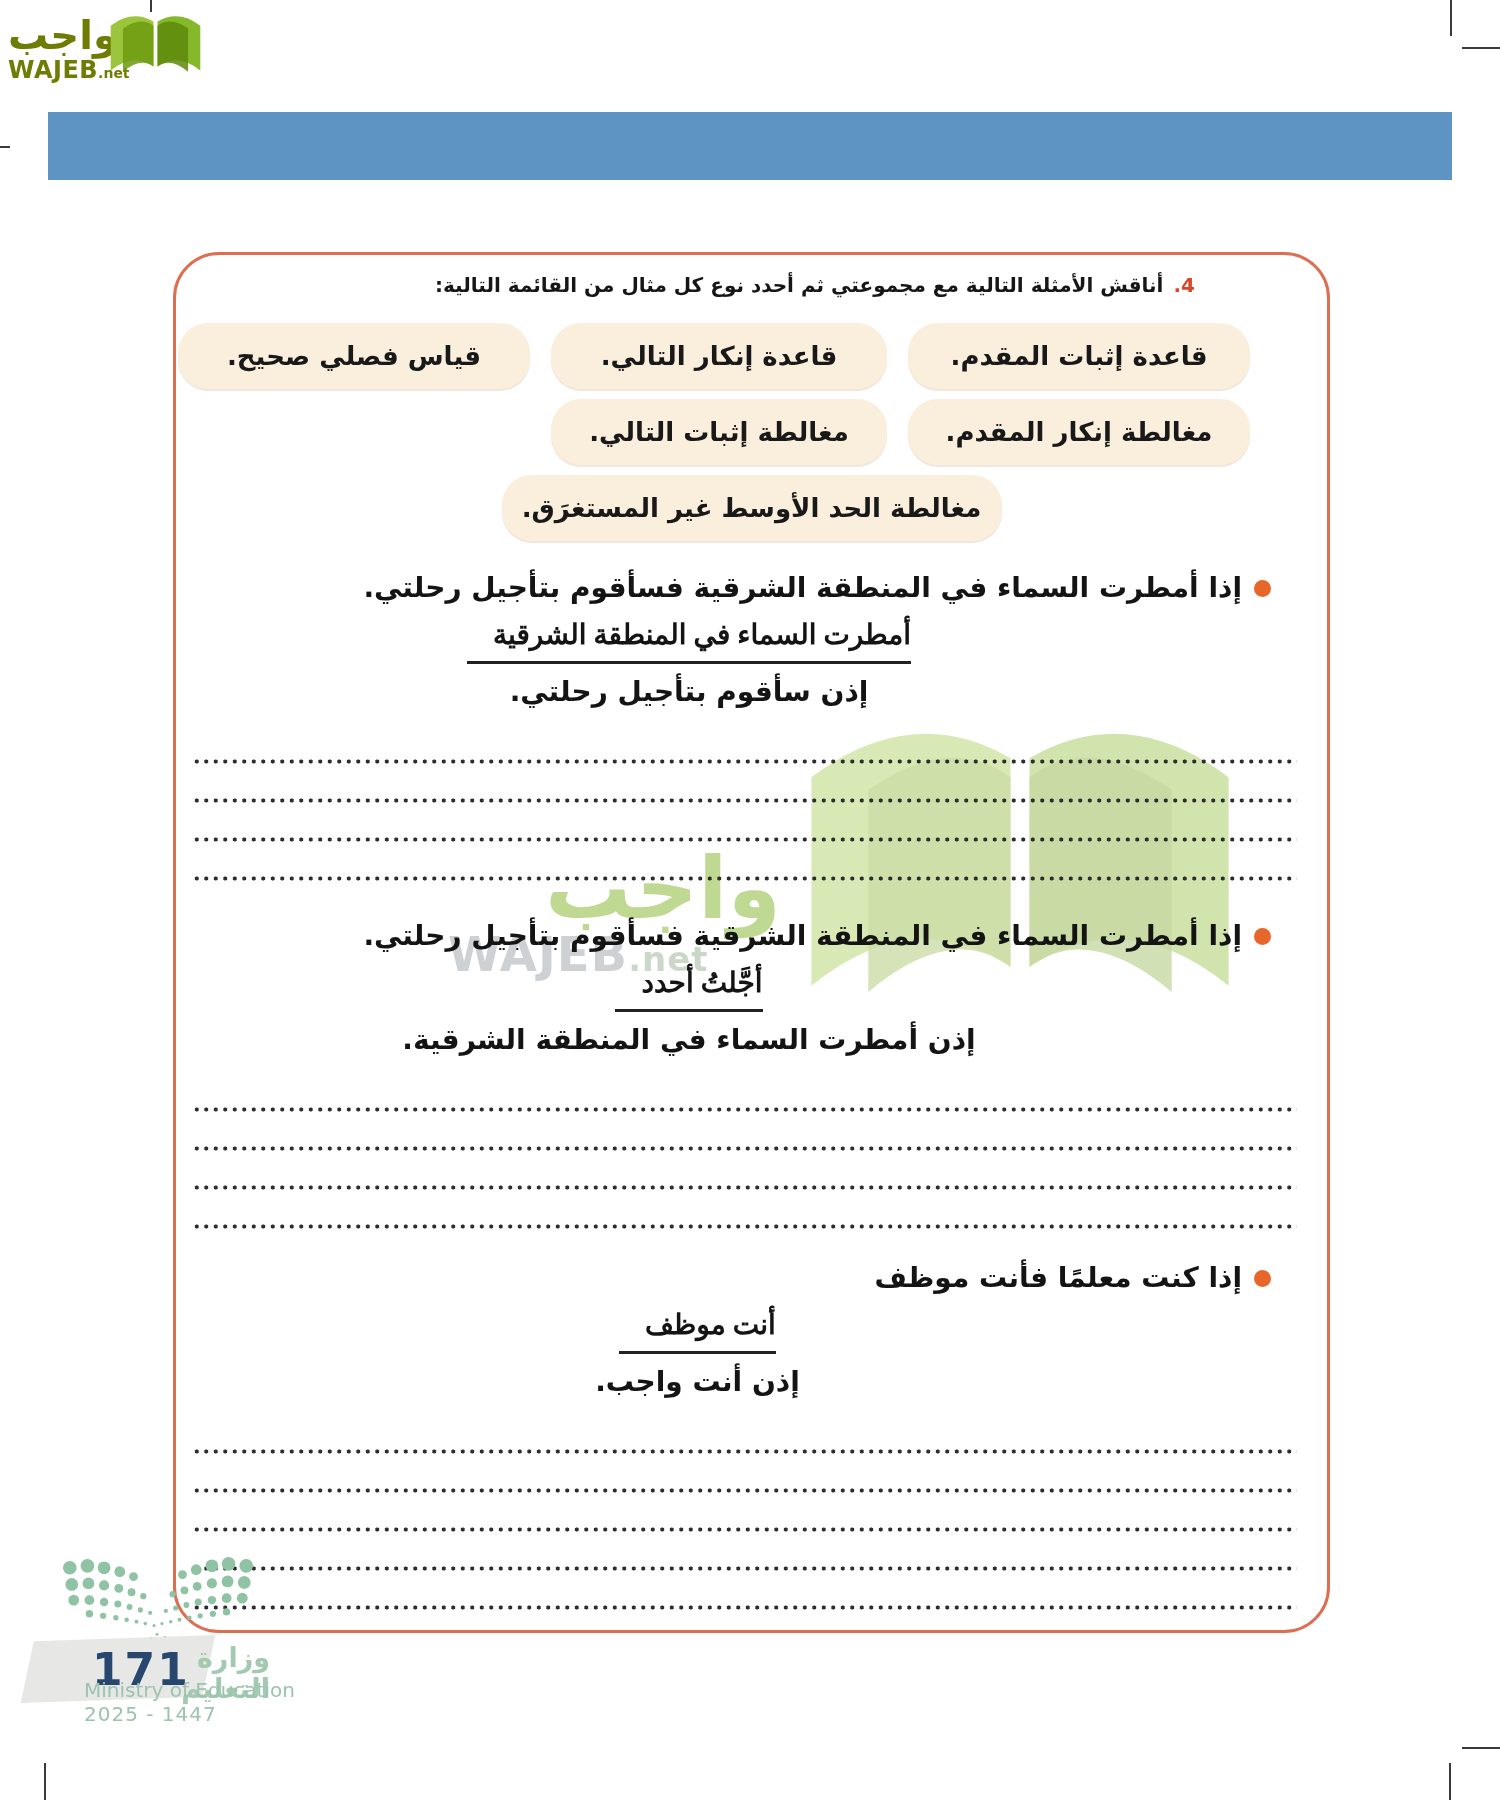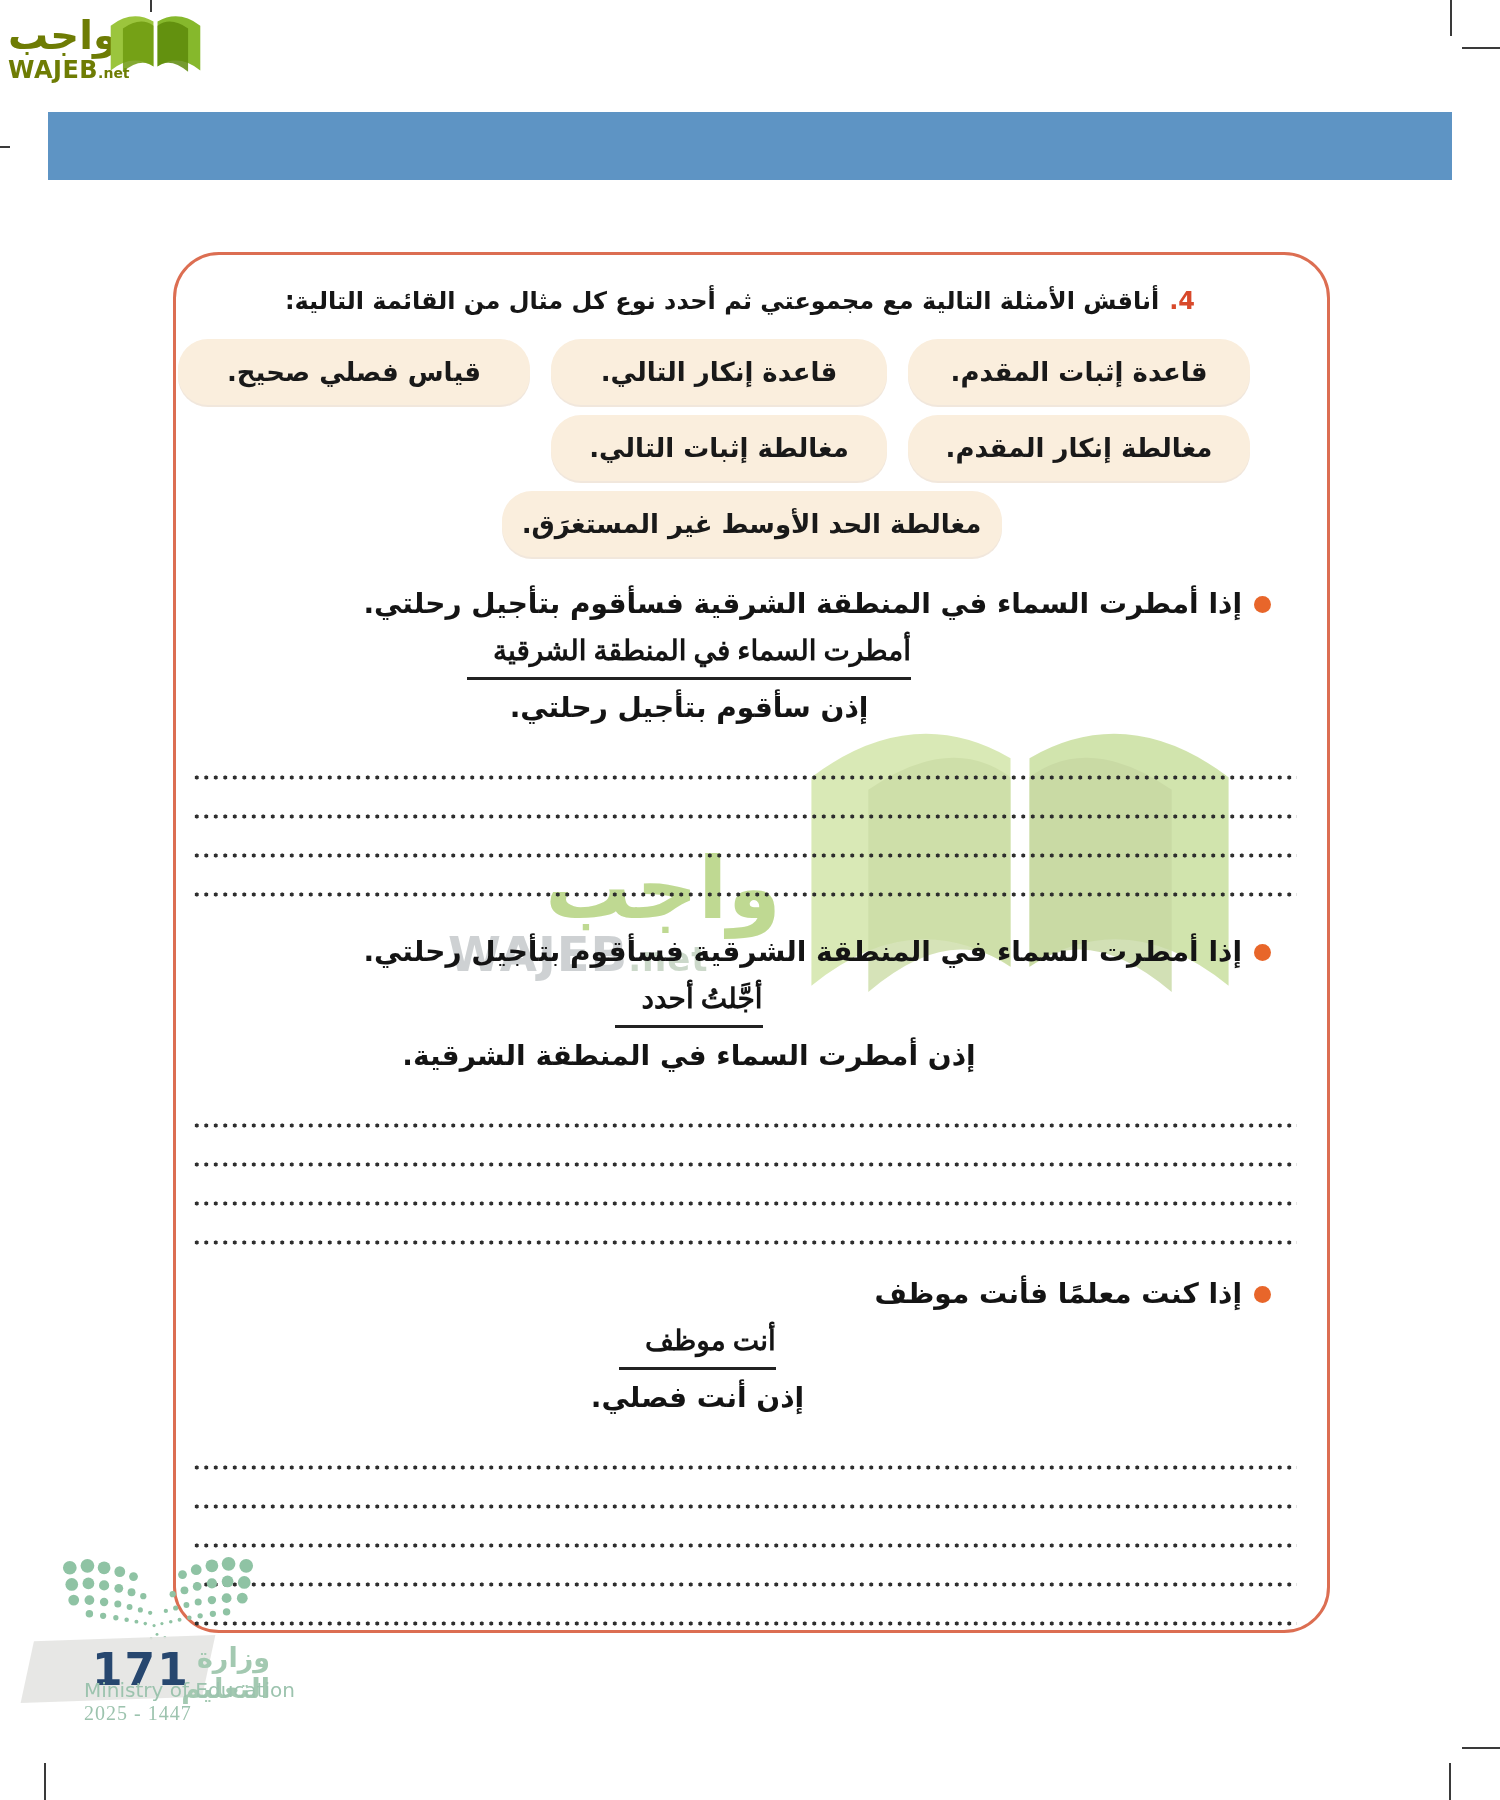--- a/index.html
+++ b/index.html
@@ -35,21 +35,21 @@
   .wm-book { position:absolute; left:740px; top:695px; opacity:.42; }
   .wm-ar { position:absolute; left:545px; top:838px; font-size:86px; font-weight:bold; color:#8cbb3a; opacity:.55; }
   .wm-en { position:absolute; left:448px; top:926px; font-size:48px; font-weight:bold; color:#aeb4b6; opacity:.6; letter-spacing:1px; }
   .wm-en .wm-net { color:#a9bfa6; font-size:34px; }
 
   
   .content-box {
     position:absolute; left:173px; top:252px; width:1157px; height:1381px;
     border:3px solid #dc6e52; border-radius:46px; z-index:2; direction:rtl;
   }
-  .question-row { margin-top:28px; padding:0 132px 0 64px; font-size:24px; font-weight:bold; color:#161616; line-height:36px; }
+  .question-row { margin-top:12px; padding:0 132px 0 64px; font-size:20px; font-weight:bold; color:#161616; line-height:36px; }
   .q-num { color:#d8492b; margin-left:10px; }
 
   .pills-rows { margin-top:20px; }
   .pill-row { display:flex; flex-direction:row; align-items:center; padding-right:77px; margin-top:10px; gap:21px; }
   .pill-row.centered { justify-content:center; padding-right:0; }
   .pill {
     background:#faeedd; border-radius:30px; min-height:66px;
     display:flex; align-items:center; justify-content:center; text-align:center;
     font-size:26px; font-weight:bold; color:#191919; line-height:34px;
     padding:8px 18px; box-shadow:0 2px 0 rgba(205,170,130,.28);
@@ -74,21 +74,21 @@
   
   .footer { position:absolute; left:0; top:1548px; width:320px; height:200px; z-index:3; }
   .moe-dots { position:absolute; left:60px; top:8px; }
   .gray-flag {
     position:absolute; left:28px; top:90px; width:180px; height:62px;
     background:#e4e4e2; transform:skewX(-14deg) rotate(-2deg); opacity:.9;
   }
   .moe-ar { position:absolute; left:130px; top:94px; width:140px; font-size:27px; font-weight:bold; color:#a3c9b1; direction:rtl; }
   .page-num { position:absolute; left:92px; top:96px; font-size:44px; font-weight:bold; color:#27476f; letter-spacing:2px; }
   .moe-en { position:absolute; left:84px; top:130px; font-size:20px; color:#9cc3ae; }
-  .moe-year { position:absolute; left:84px; top:154px; font-size:20px; color:#9cc3ae; letter-spacing:1px;font-family:Liberation Serif, serif; }
+  .moe-year { position:absolute; left:84px; top:154px; font-size:20px; color:#9cc3ae; letter-spacing:1px; }
 </style>
 </head>
 <body>
 
 <div class="page">
 
   <div class="crop tl-v"></div>
   <div class="crop tl-h"></div>
   <div class="crop tr-v"></div>
   <div class="crop tr-h"></div>
@@ -172,21 +172,21 @@
         <div class="dotted-line"></div>
         <div class="dotted-line"></div>
       </div>
 
     <div class="example" style="margin-top:30px;padding-left:17px;">
       <div class="ex-line1">
         <span class="bullet"></span>
         <span>إذا كنت معلمًا فأنت موظف</span>
       </div>
       <div class="ex-line"><span class="u">أنت موظف</span></div>
-      <div class="ex-line">إذن أنت فصلي.</div>
+      <div class="ex-line">إذن أنت واجب.</div>
     </div>
     <div class="dotted-group">
         <div class="dotted-line"></div>
         <div class="dotted-line"></div>
         <div class="dotted-line"></div>
         <div class="dotted-line"></div>
         <div class="dotted-line"></div>
       </div>
 
   </div>

